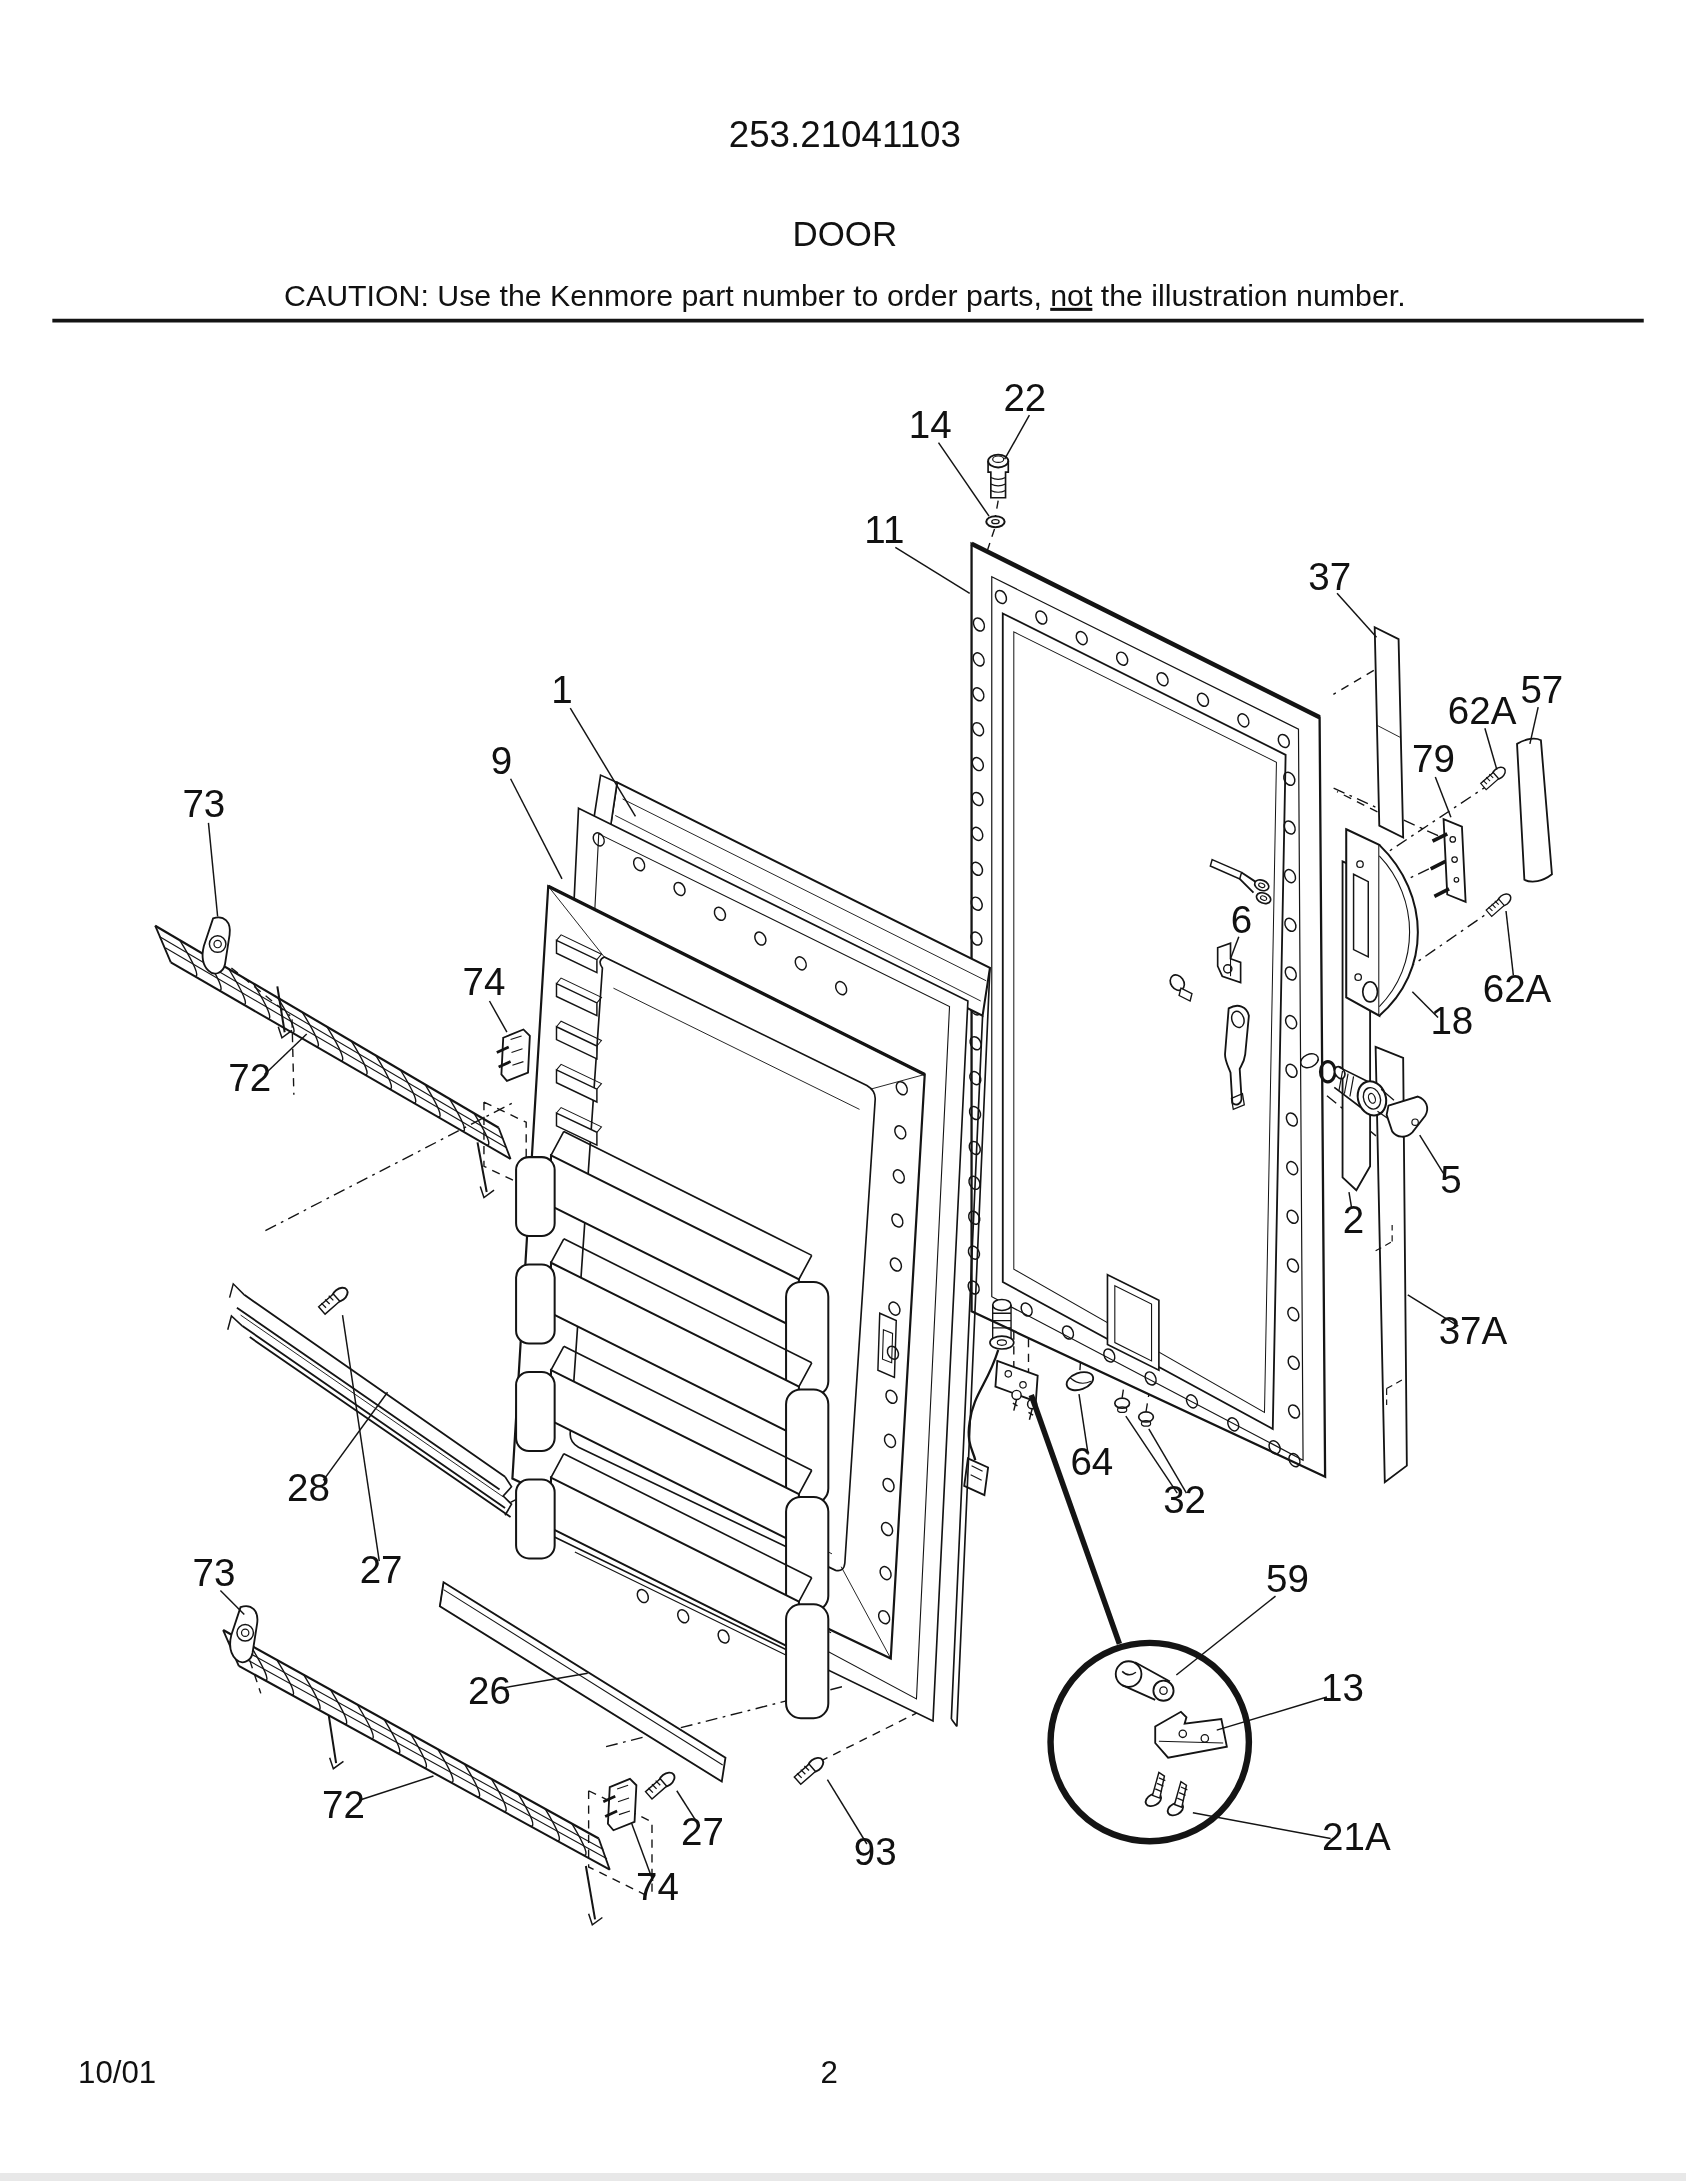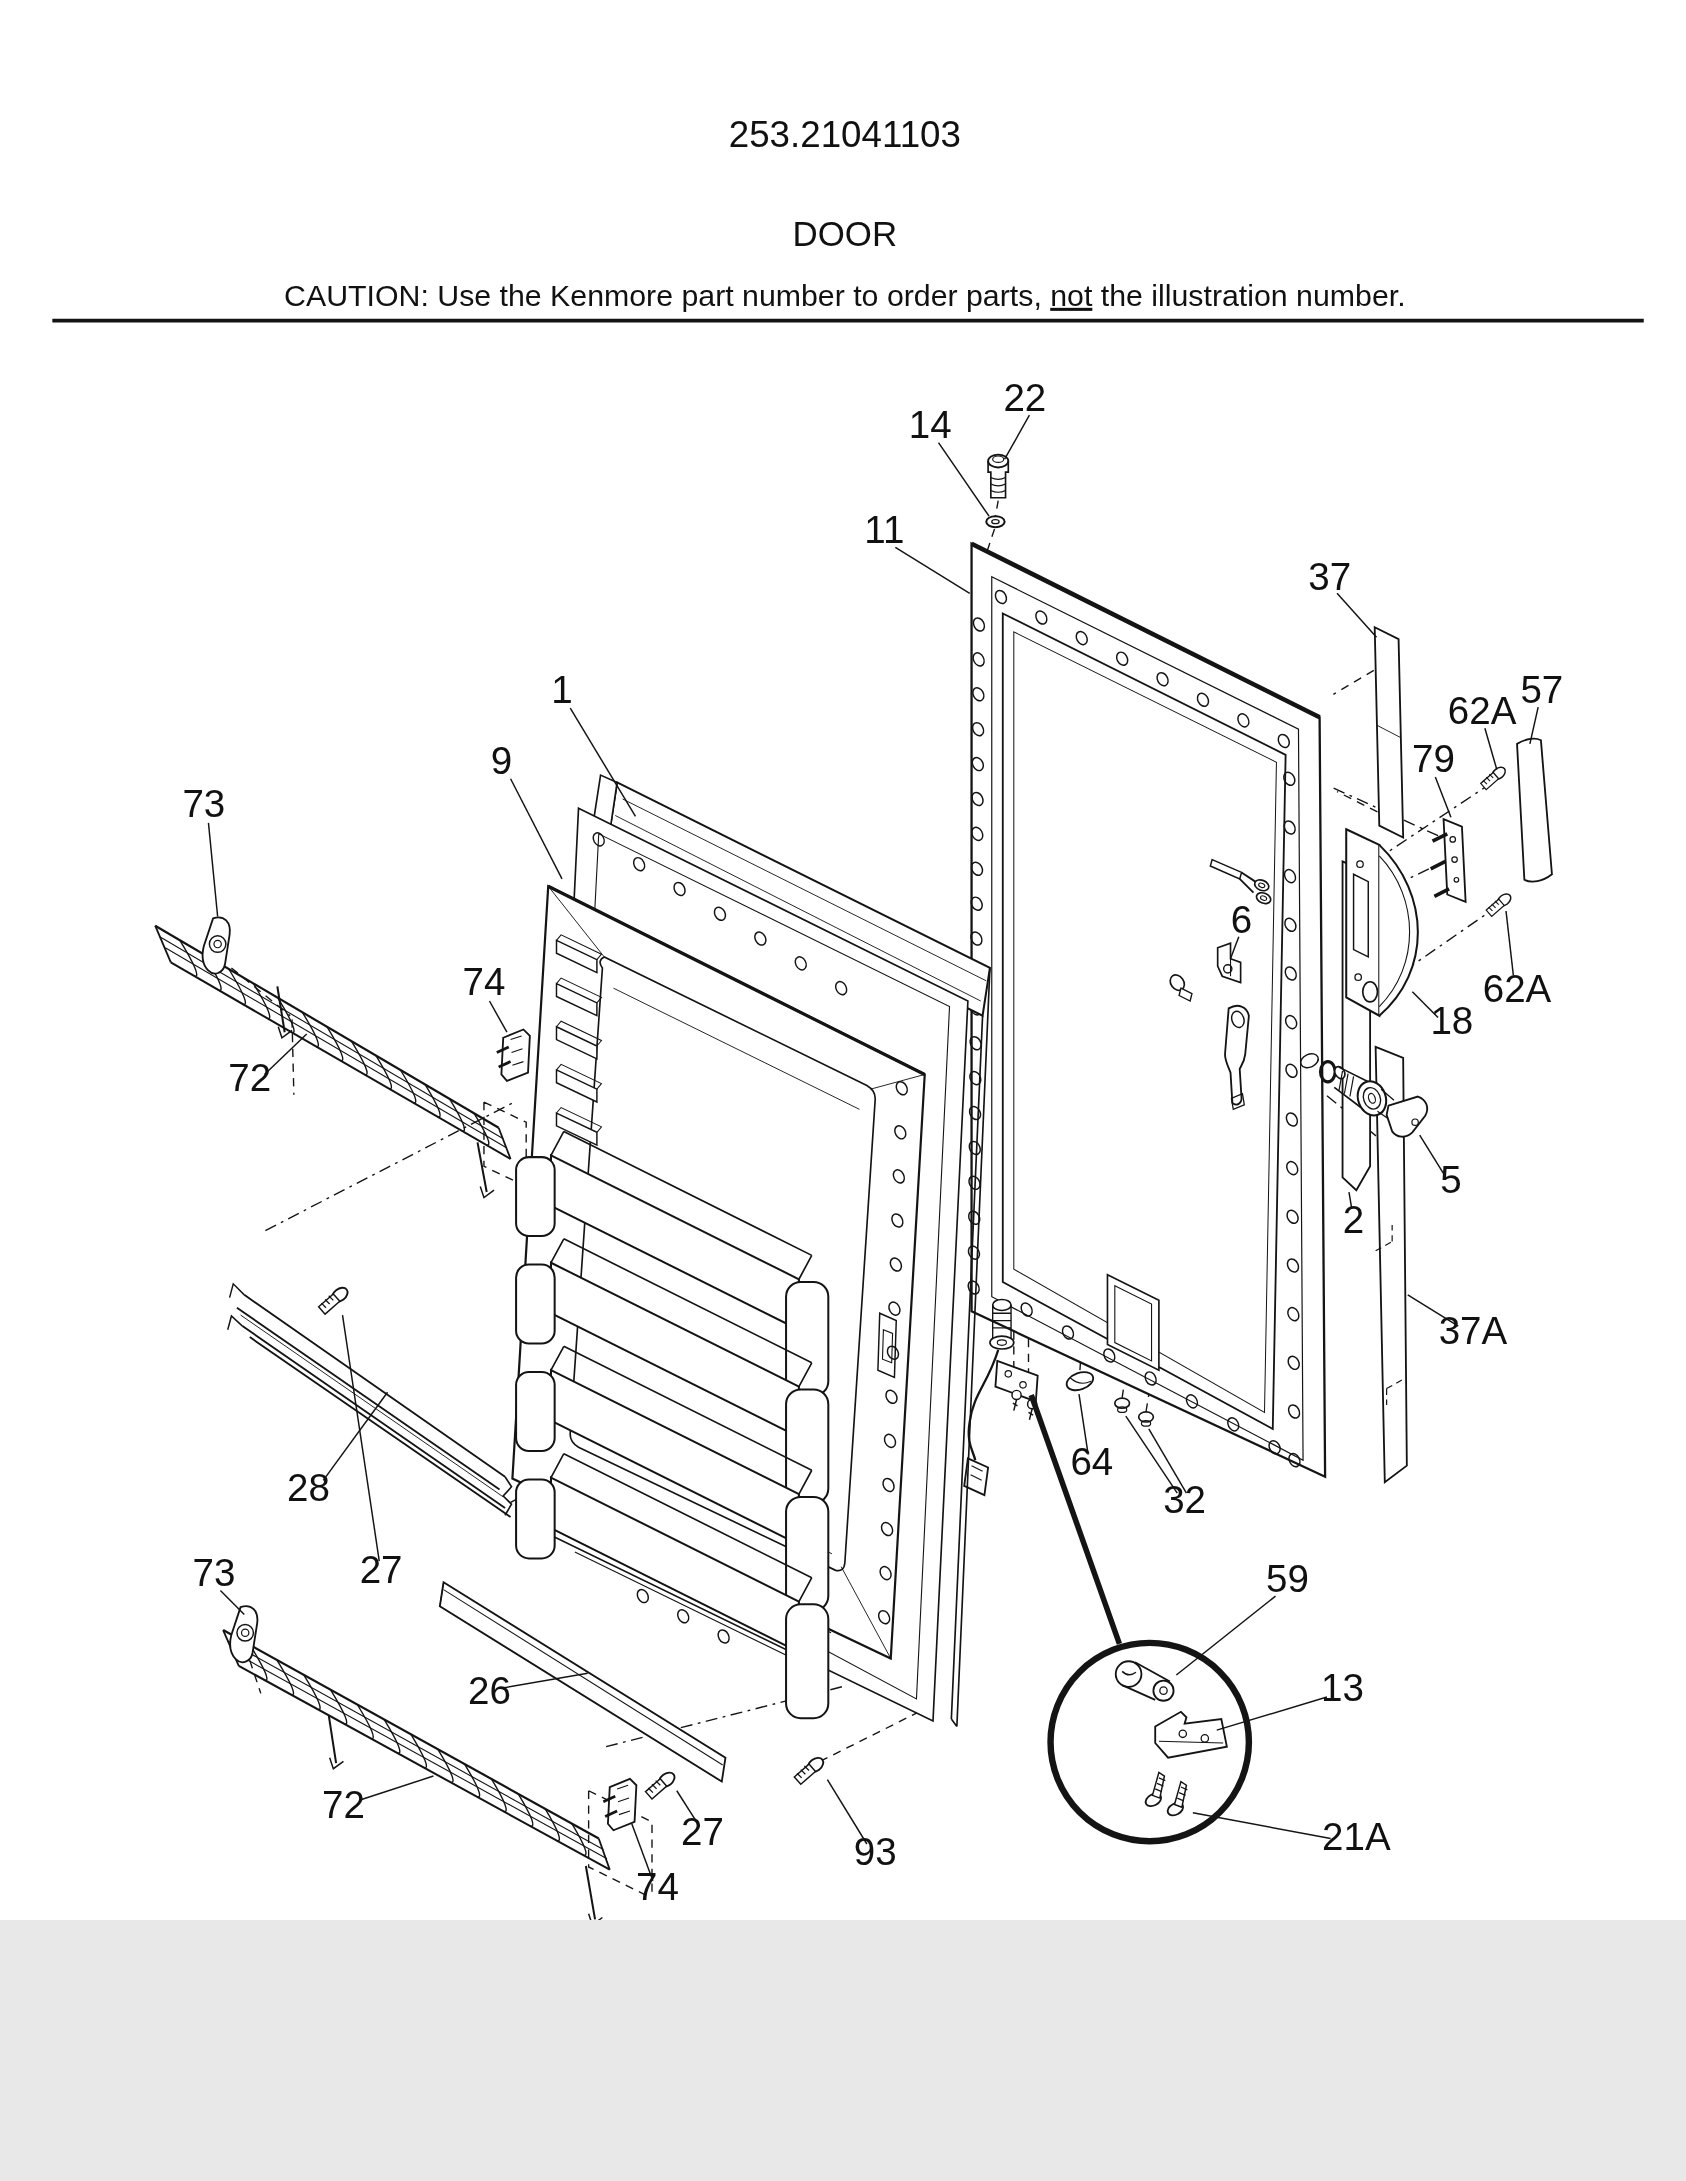--- a/index.html
+++ b/index.html
@@ -1,16 +1,16 @@
 <!DOCTYPE html>
 <html style="font-size:14.7px"><head>
 <meta charset="utf-8">
 <style>
   html,body{margin:0;padding:0;background:#e8e8e8}
-  .page{position:relative;width:1686px;height:1920px;background:#ffffff;margin:0 auto;
+  .page{position:relative;width:1686px;height:2173px;background:#ffffff;margin:0 auto;
         font-family:"Liberation Sans",sans-serif;overflow:hidden}
   svg{position:absolute;left:0;top:0}
   svg text{font-family:"Liberation Sans",sans-serif;fill:#111}
   .t-model{font-size:40px}
   .t-section{font-size:38px}
   .t-caution{font-size:33px}
   .t-footer{font-size:34px}
   .u{text-decoration:underline}
   .ln{stroke:#141414;fill:none}
   .fw{fill:#ffffff;stroke:#141414}

